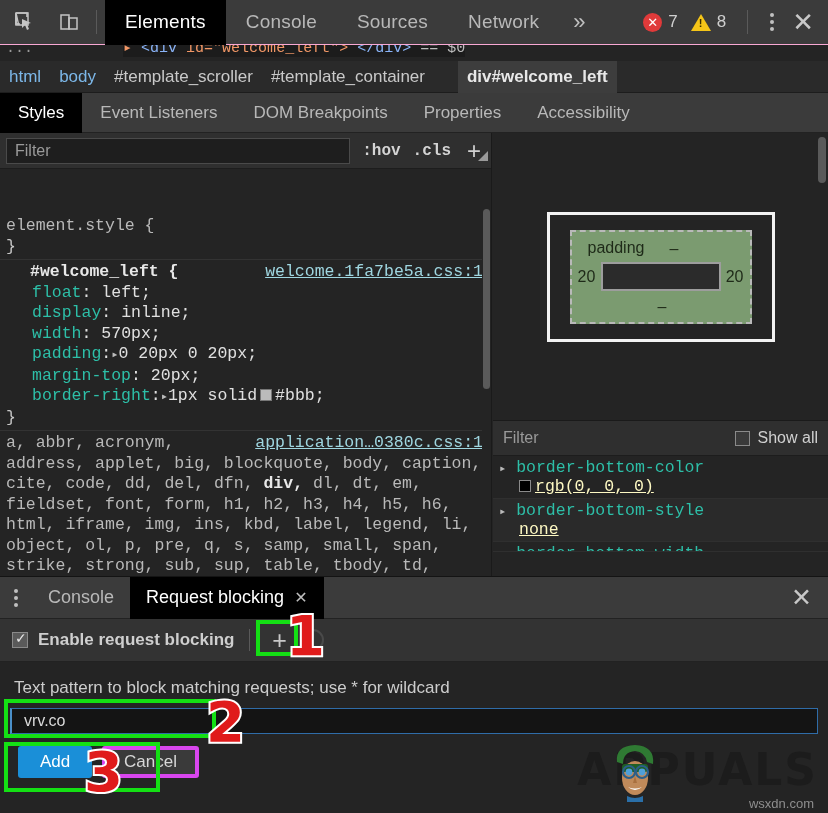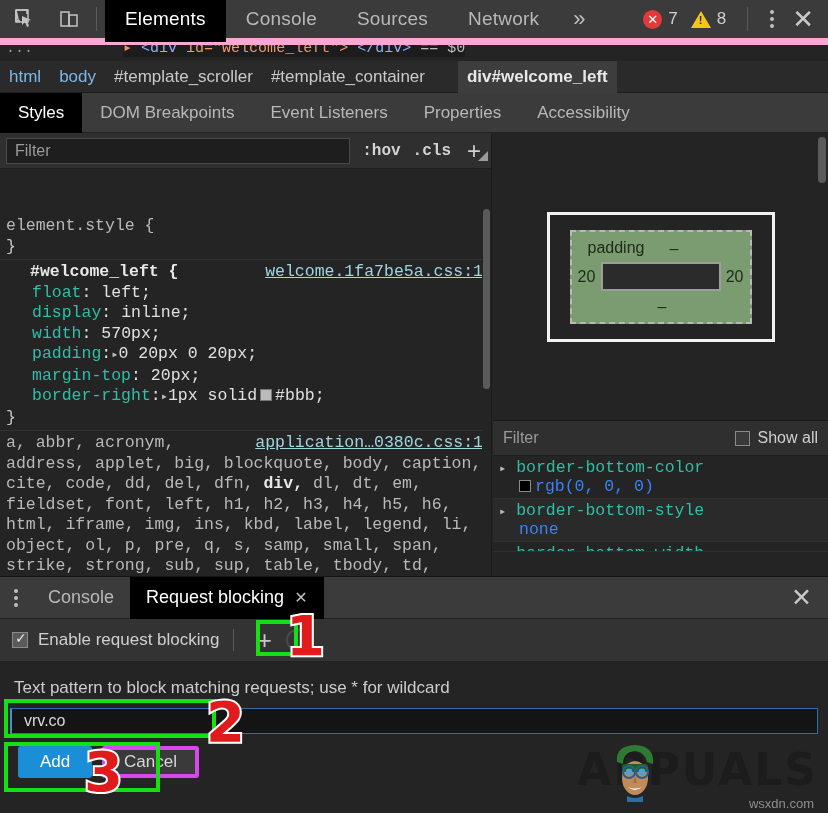--- a/index.html
+++ b/index.html
@@ -10,21 +10,21 @@
     overflow: hidden;
   }
   body { position: relative; }
 
   
   .devtools-toolbar {
     position: absolute; top: 0; left: 0;
     width: 828px; height: 45px;
     background: #3b3b3b;
     display: flex; align-items: center;
-    border-bottom: 7px solid #f9a8d4;
+    border-bottom: 1px solid #f9a8d4;
   }
   .tb-icon-btn {
     width: 38px; height: 36px;
     display: flex; align-items: center; justify-content: center;
     margin-left: 6px;
   }
   .tb-sep {
     width: 1px; height: 24px; background: #5a5a5a; margin: 0 8px;
   }
   .main-tab {
@@ -223,21 +223,21 @@
   .computed-filterbar .cf-filter { color: #9a9a9a; font-size: 16px; flex: 1; }
   .chk-box {
     width: 15px; height: 15px; border: 1px solid #8a8a8a;
     background: #3a3a3a; display: inline-block; margin-right: 8px;
   }
   .showall-lbl { color: #d0d0d0; font-size: 16px; }
   .computed-list { font-family: "Liberation Mono", monospace; font-size: 16.5px; }
   .cprop-row { padding: 2px 0 2px 6px; border-bottom: 1px solid #2f2f2f; }
   .cprop-row.alt { background: #2a2a2a; }
   .cprop-name { color: #2dbfa8; }
-  .cprop-val { color: #3b82f6; padding-left: 20px; display: block; }
+  .cprop-val { color: #fef9c3; padding-left: 20px; display: block; text-decoration: underline; }
   .black-swatch {
     display: inline-block; width: 12px; height: 12px;
     background: #000; border: 1px solid #8a8a8a; vertical-align: -1px; margin-right: 4px;
   }
   .cm-scroll-thumb {
     position: absolute; right: 2px; top: 4px; width: 8px; height: 46px;
     background: #5a5a5a; border-radius: 4px;
   }
 
   
@@ -272,21 +272,21 @@
     border-bottom: 1px solid #222;
   }
   .chk-on {
     width: 16px; height: 16px; background: #5a5a5a;
     border: 1px solid #8a8a8a; position: relative; margin-right: 10px;
   }
   .chk-on::after {
     content: "✓"; position: absolute; left: 2px; top: -3px;
     color: #e8e8e8; font-size: 14px;
   }
-  .blocking-lbl { color: #cfcfcf; font-size: 17px; }
+  .blocking-lbl { color: #cfcfcf; font-size: 17px; font-weight: bold; }
   .vbar { width: 1px; height: 22px; background: #5a5a5a; margin: 0 14px; }
   .plus-btn {
     width: 32px; height: 30px;
     display: flex; align-items: center; justify-content: center;
     color: #c8c8c8; font-size: 25px; line-height: 1;
   }
   .circle-ghost {
     width: 22px; height: 22px; border-radius: 50%;
     border: 2px solid #4a4a4a; margin-left: 6px;
   }
@@ -409,24 +409,24 @@
   <div class="crumb">#template_scroller</div>
   <div class="crumb">#template_container</div>
   <div class="crumb sel">div#welcome_left</div>
 </div>
 
 <div class="sub-tabs">
   <div class="sub-tab active">
     <span>Styles</span>
   </div>
   <div class="sub-tab">
+    <span>Event Listeners</span>
+  </div>
+  <div class="sub-tab">
     <span>DOM Breakpoints</span>
-  </div>
-  <div class="sub-tab">
-    <span>Event Listeners</span>
   </div>
   <div class="sub-tab">
     <span>Properties</span>
   </div>
   <div class="sub-tab">
     <span>Accessibility</span>
   </div>
 </div>
 
 <div class="styles-pane">
@@ -474,21 +474,21 @@
       <div class="brace">}</div>
     </div>
 
     <div class="rule dim">
       <div>
         <span class="src-link">application…0380c.css:1</span>
         <span class="sel-plain">a, abbr, acronym,</span>
       </div>
       <div class="sel-plain">address, applet, big, blockquote, body, caption,</div>
       <div class="sel-plain">cite, code, dd, del, dfn, <span class="bold-tag">div,</span> dl, dt, em,</div>
-      <div class="sel-plain">fieldset, font, left, h1, h2, h3, h4, h5, h6,</div>
+      <div class="sel-plain">fieldset, font, form, h1, h2, h3, h4, h5, h6,</div>
       <div class="sel-plain">html, iframe, img, ins, kbd, label, legend, li,</div>
       <div class="sel-plain">object, ol, p, pre, q, s, samp, small, span,</div>
       <div class="sel-plain">strike, strong, sub, sup, table, tbody, td,</div>
     </div>
   </div>
 
   <div class="scroll-track">
     <div class="scroll-thumb"></div>
   </div>
 </div>

